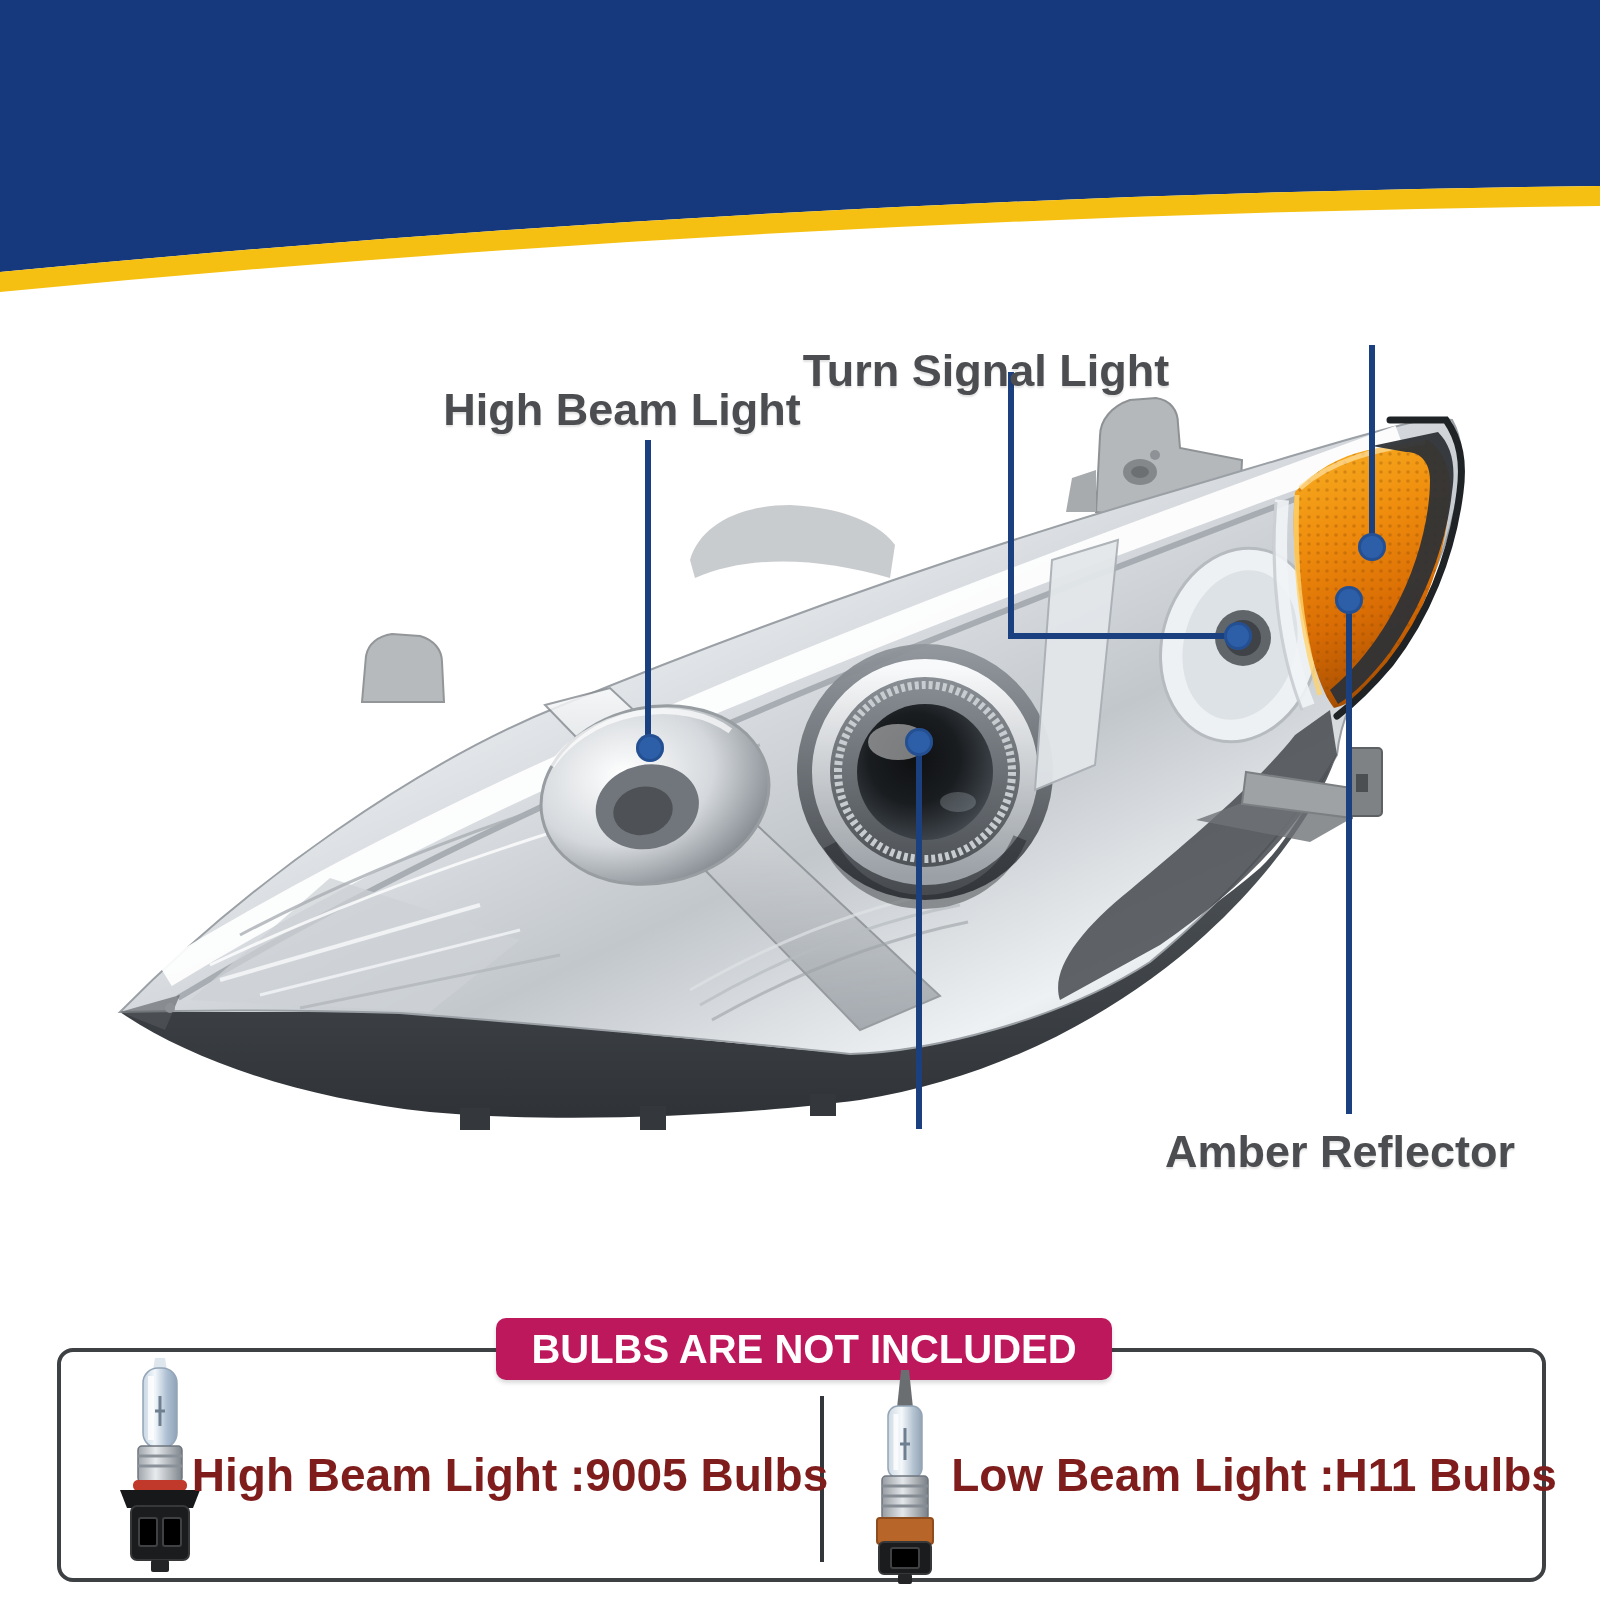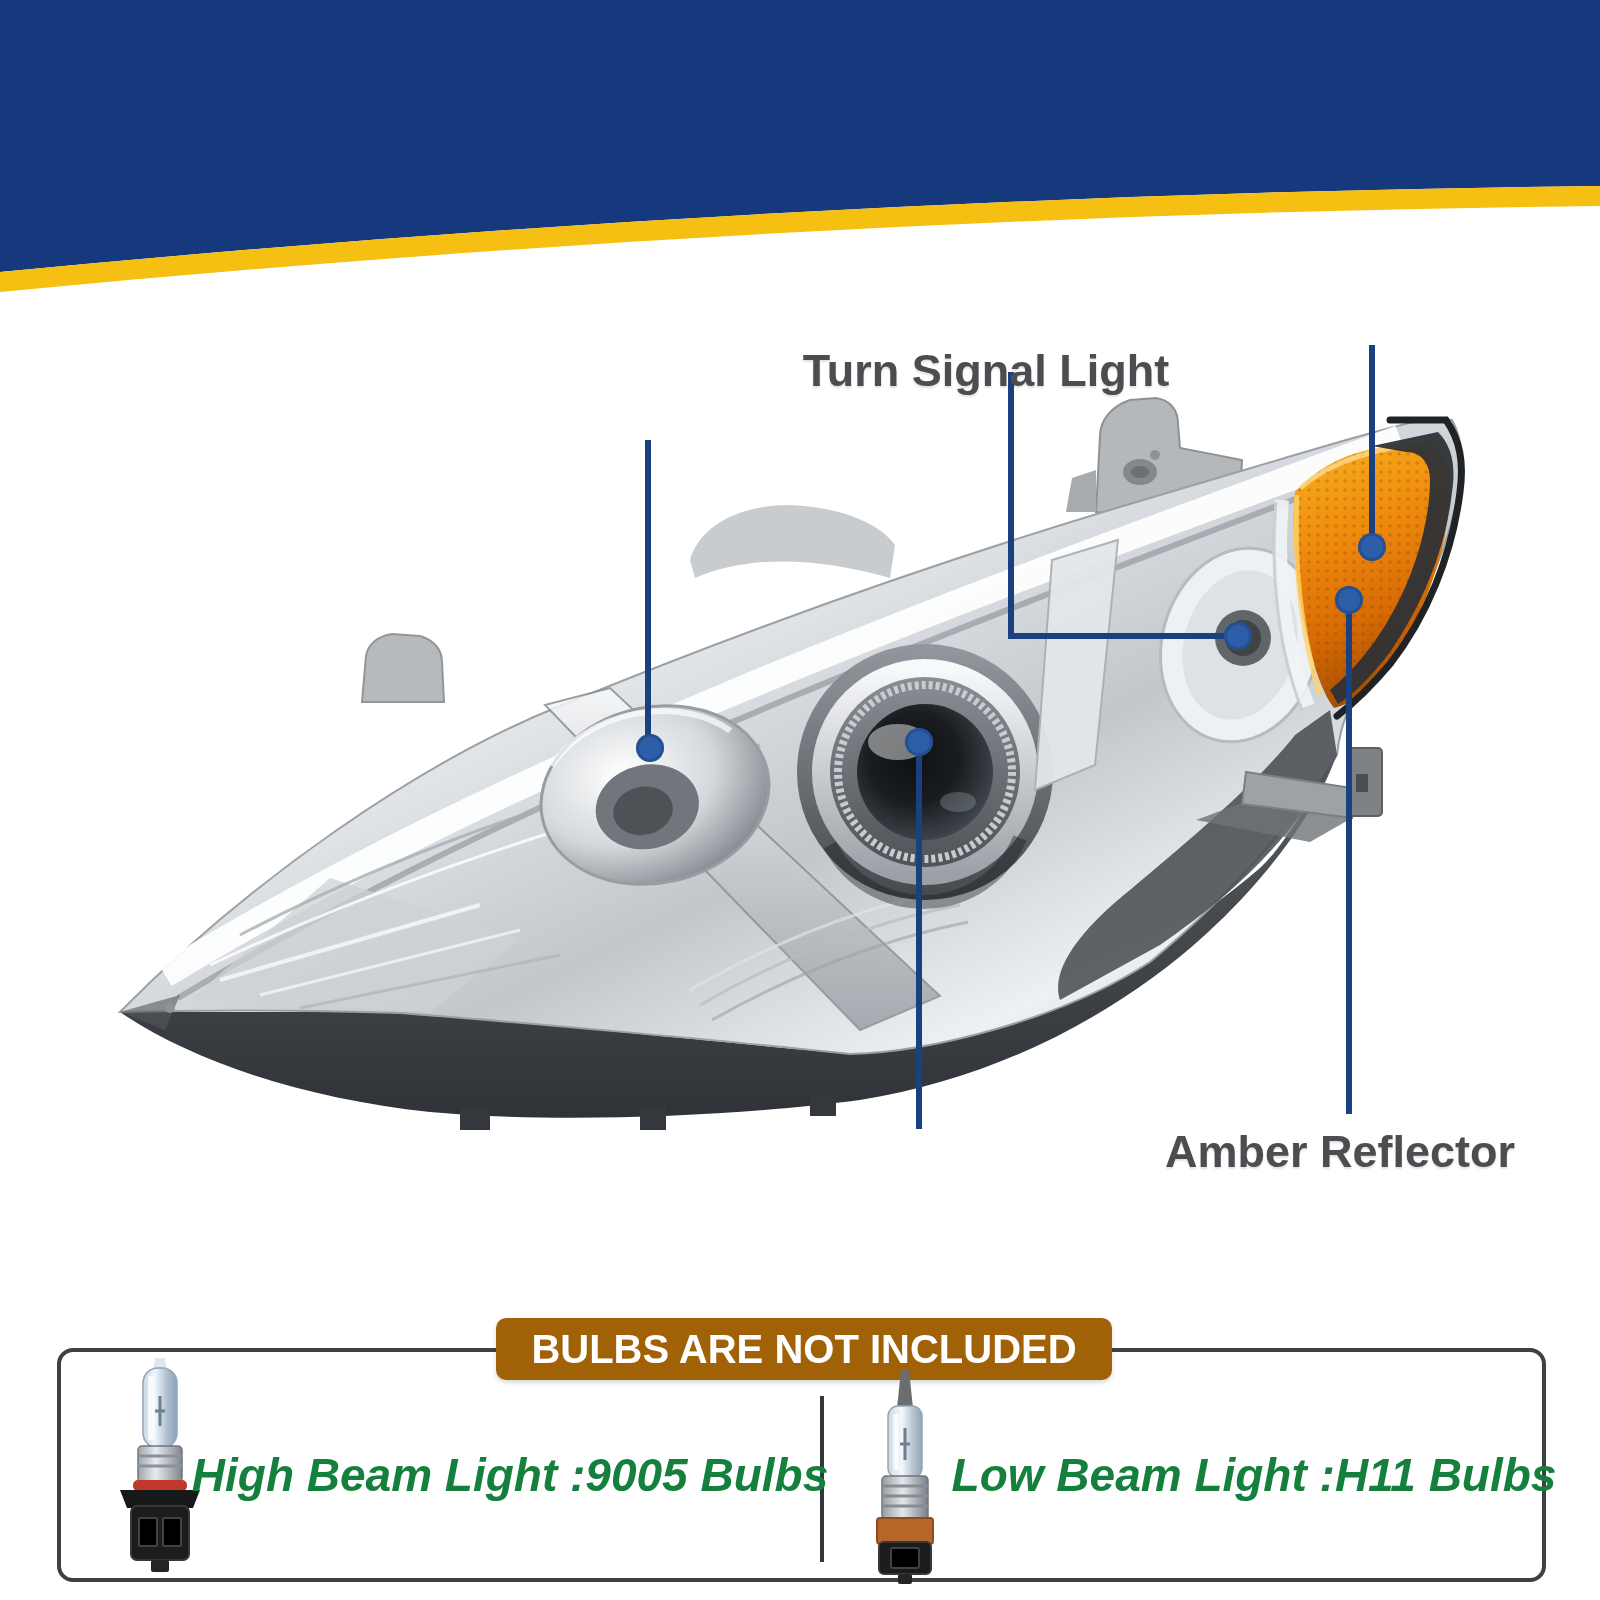--- a/index.html
+++ b/index.html
@@ -28,28 +28,28 @@
   }
   
   .product-svg{position:absolute;left:0;top:0;width:1600px;height:1600px;display:block;}
   
   .bulbs-box{
     position:absolute;left:57px;top:1348px;width:1481px;height:226px;
     border:4px solid #3E4144;border-radius:16px;background:#ffffff;
   }
   .bulbs-header{
     position:absolute;left:496px;top:1318px;width:616px;height:62px;
-    background:#a16207;border-radius:10px;display:flex;align-items:center;justify-content:center;
+    background:#be185d;border-radius:10px;display:flex;align-items:center;justify-content:center;
     color:#ffffff;font-size:40px;font-weight:bold;letter-spacing:0px;white-space:nowrap;
     box-shadow:0 3px 4px rgba(0,0,0,0.15);
   }
   .bulbs-divider{position:absolute;left:820px;top:1396px;width:4px;height:166px;background:#33363A;}
   .bulb-label{
     position:absolute;transform:translateX(-50%);top:1452px;white-space:nowrap;
-    color:#15803d;font-size:46px;font-weight:bold;line-height:1;font-style:italic;
+    color:#7f1d1d;font-size:46px;font-weight:bold;line-height:1;
   }
   .bulb-label.left{left:510px;}
   .bulb-label.right{left:1254px;}
   .bulb-svg{position:absolute;display:block;}
 </style>
 </head>
 <body>
 
 <div class="canvas">
 
@@ -187,20 +187,21 @@
   <div class="lline" style="left:1369px;top:345px;width:6px;height:203px;"></div>
   <div class="lline" style="left:916px;top:741px;width:6px;height:388px;"></div>
   <div class="lline" style="left:1346px;top:600px;width:6px;height:514px;"></div>
 
   <div class="ldot" style="left:636px;top:734px;"></div>
   <div class="ldot" style="left:905px;top:728px;"></div>
   <div class="ldot" style="left:1224px;top:622px;"></div>
   <div class="ldot" style="left:1358px;top:533px;"></div>
   <div class="ldot" style="left:1335px;top:586px;"></div>
 
+  <div class="callout" style="left:622px;top:387px;">High Beam Light</div>
   <div class="callout" style="left:986px;top:320px;margin-top:28px;">Turn Signal Light</div>
   <div class="callout" style="left:1340px;top:1129px;">Amber Reflector</div>
 
   <div class="bulbs-box"></div>
   <div class="bulbs-header">BULBS ARE NOT INCLUDED</div>
   <div class="bulbs-divider"></div>
 
   <svg class="bulb-svg" style="left:105px;top:1356px;" width="110" height="218" viewBox="0 0 110 218">
     <defs>
       <linearGradient id="glass1" x1="0" y1="0" x2="1" y2="0">

